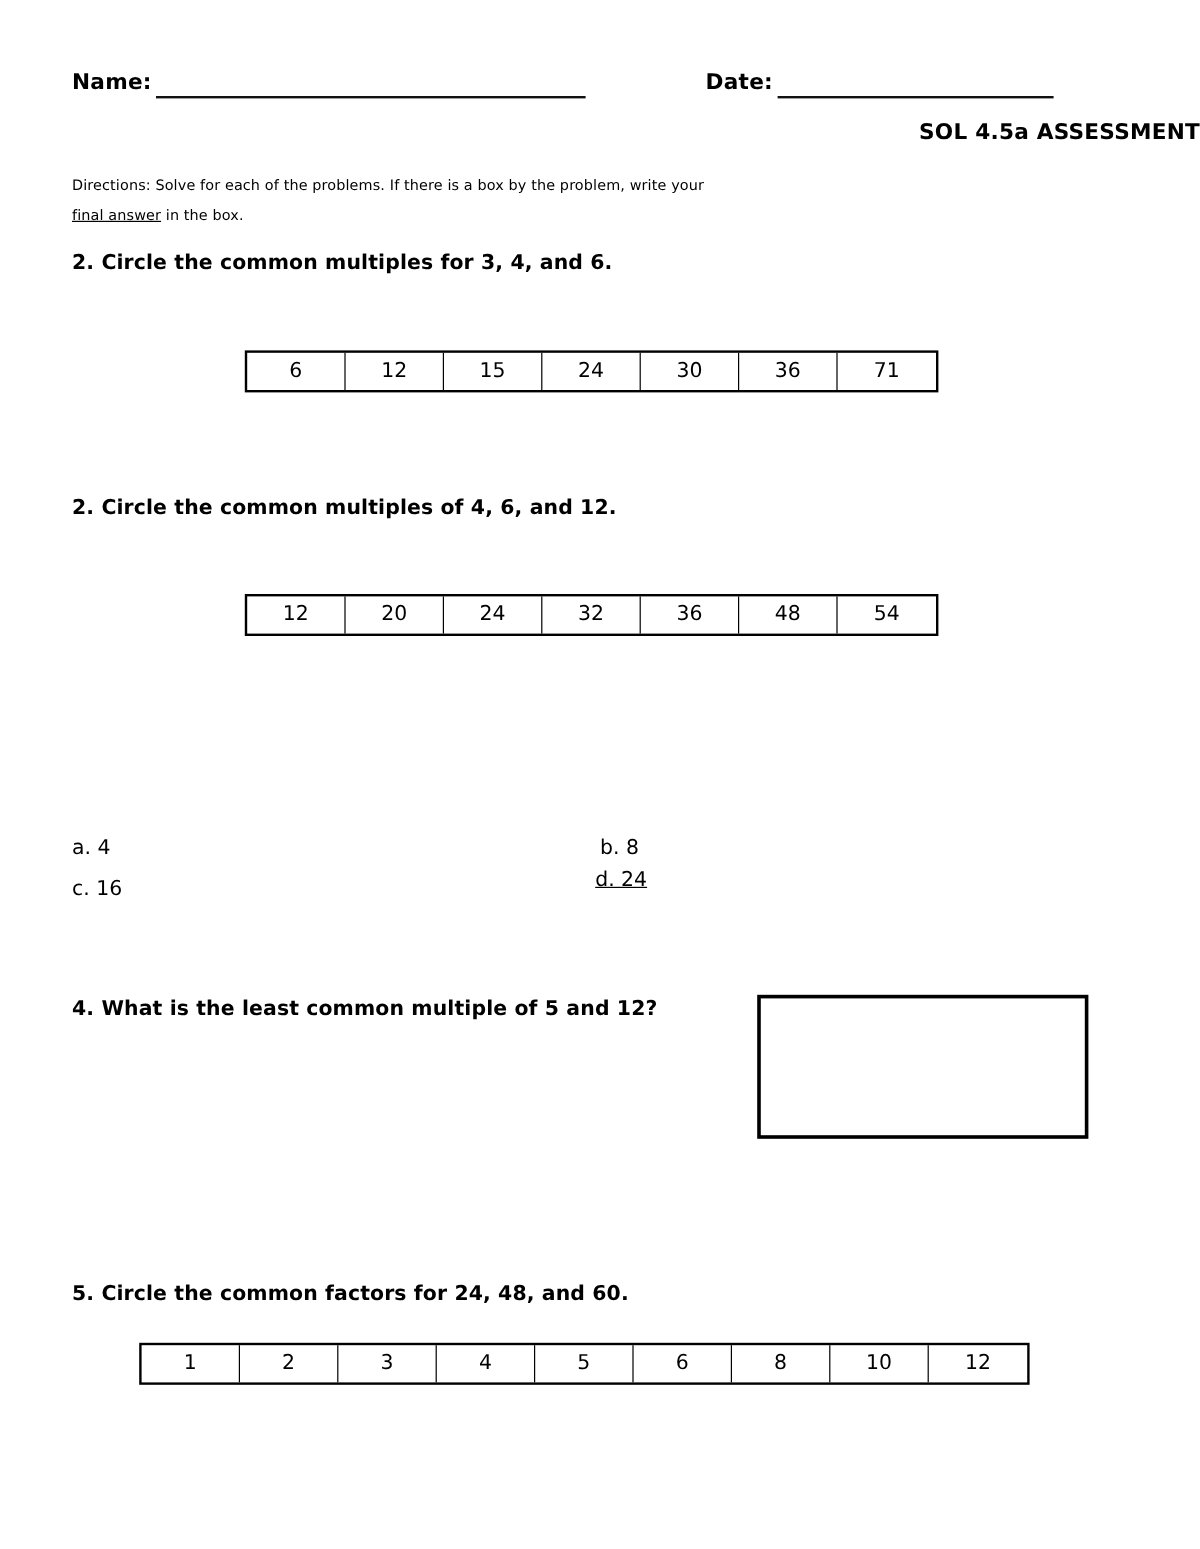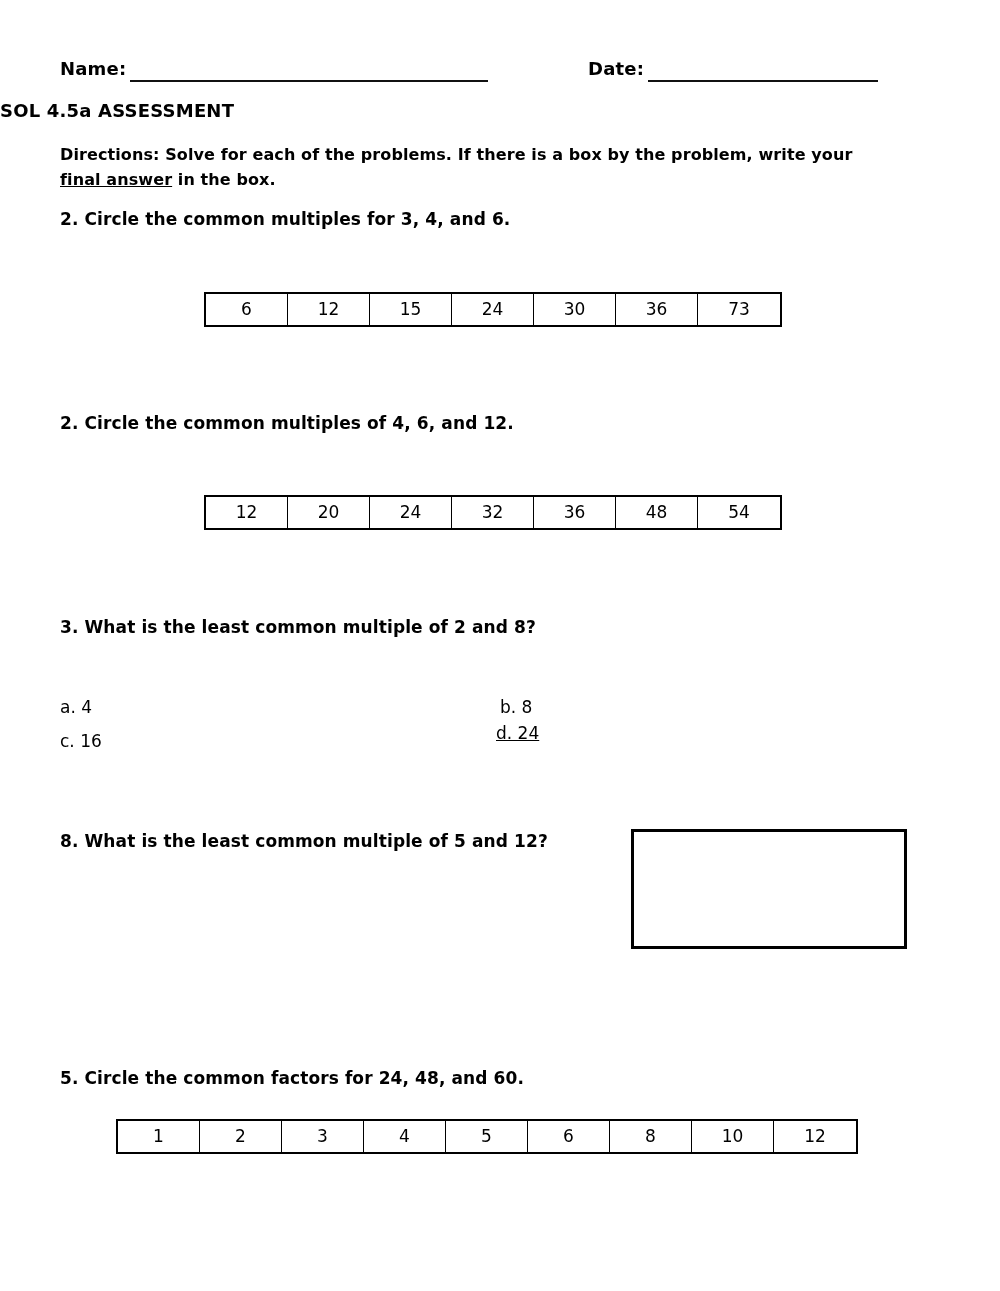--- a/index.html
+++ b/index.html
@@ -41,34 +41,34 @@
   }
   .name-line { left: 70px;  width: 358px; }
   .date-line { left: 588px; width: 230px; }
 
   
   .title {
     position: absolute;
     top: 100px;
     left: 0;
     width: 100%;
-    text-align: left;
+    text-align: right;
     font-size: 18px;
     font-weight: bold;
     letter-spacing: 0.2px;
   }
 
   
   .directions {
     position: absolute;
     top: 142px;
     left: 60px;
     width: 890px;
-    font-size: 16px;
-    font-weight: bold;
+    font-size: 12px;
+    font-weight: normal;
     line-height: 25px;
     letter-spacing: 0.1px;
   }
   .underlined { text-decoration: underline; text-align: right; }
 
   
   .question {
     position: absolute;
     left: 60px;
     font-size: 17px;
@@ -148,41 +148,40 @@
   </div>
 
   <div class="question q1">2. Circle the common multiples for 3, 4, and 6.</div>
   <div class="num-table table-1">
       <div class="cell">6</div>
       <div class="cell">12</div>
       <div class="cell">15</div>
       <div class="cell">24</div>
       <div class="cell">30</div>
       <div class="cell">36</div>
-      <div class="cell">73</div>
+      <div class="cell">71</div>
     </div>
 
   <div class="question q2">2. Circle the common multiples of 4, 6, and 12.</div>
   <div class="num-table table-2">
       <div class="cell">12</div>
       <div class="cell">20</div>
       <div class="cell">24</div>
       <div class="cell">32</div>
       <div class="cell">36</div>
       <div class="cell">48</div>
       <div class="cell">54</div>
     </div>
 
-  <div class="question q3">3. What is the least common multiple of 2 and 8?</div>
   <div class="option opt-a">a. 4</div>
   <div class="option opt-b">b. 8</div>
   <div class="option opt-c">c. 16</div>
   <div class="option opt-d">d. 24</div>
 
-  <div class="question q4">8. What is the least common multiple of 5 and 12?</div>
+  <div class="question q4">4. What is the least common multiple of 5 and 12?</div>
   <div class="answer-box"></div>
 
   <div class="question q5">5. Circle the common factors for 24, 48, and 60.</div>
   <div class="num-table table-3">
       <div class="cell">1</div>
       <div class="cell">2</div>
       <div class="cell">3</div>
       <div class="cell">4</div>
       <div class="cell">5</div>
       <div class="cell">6</div>

